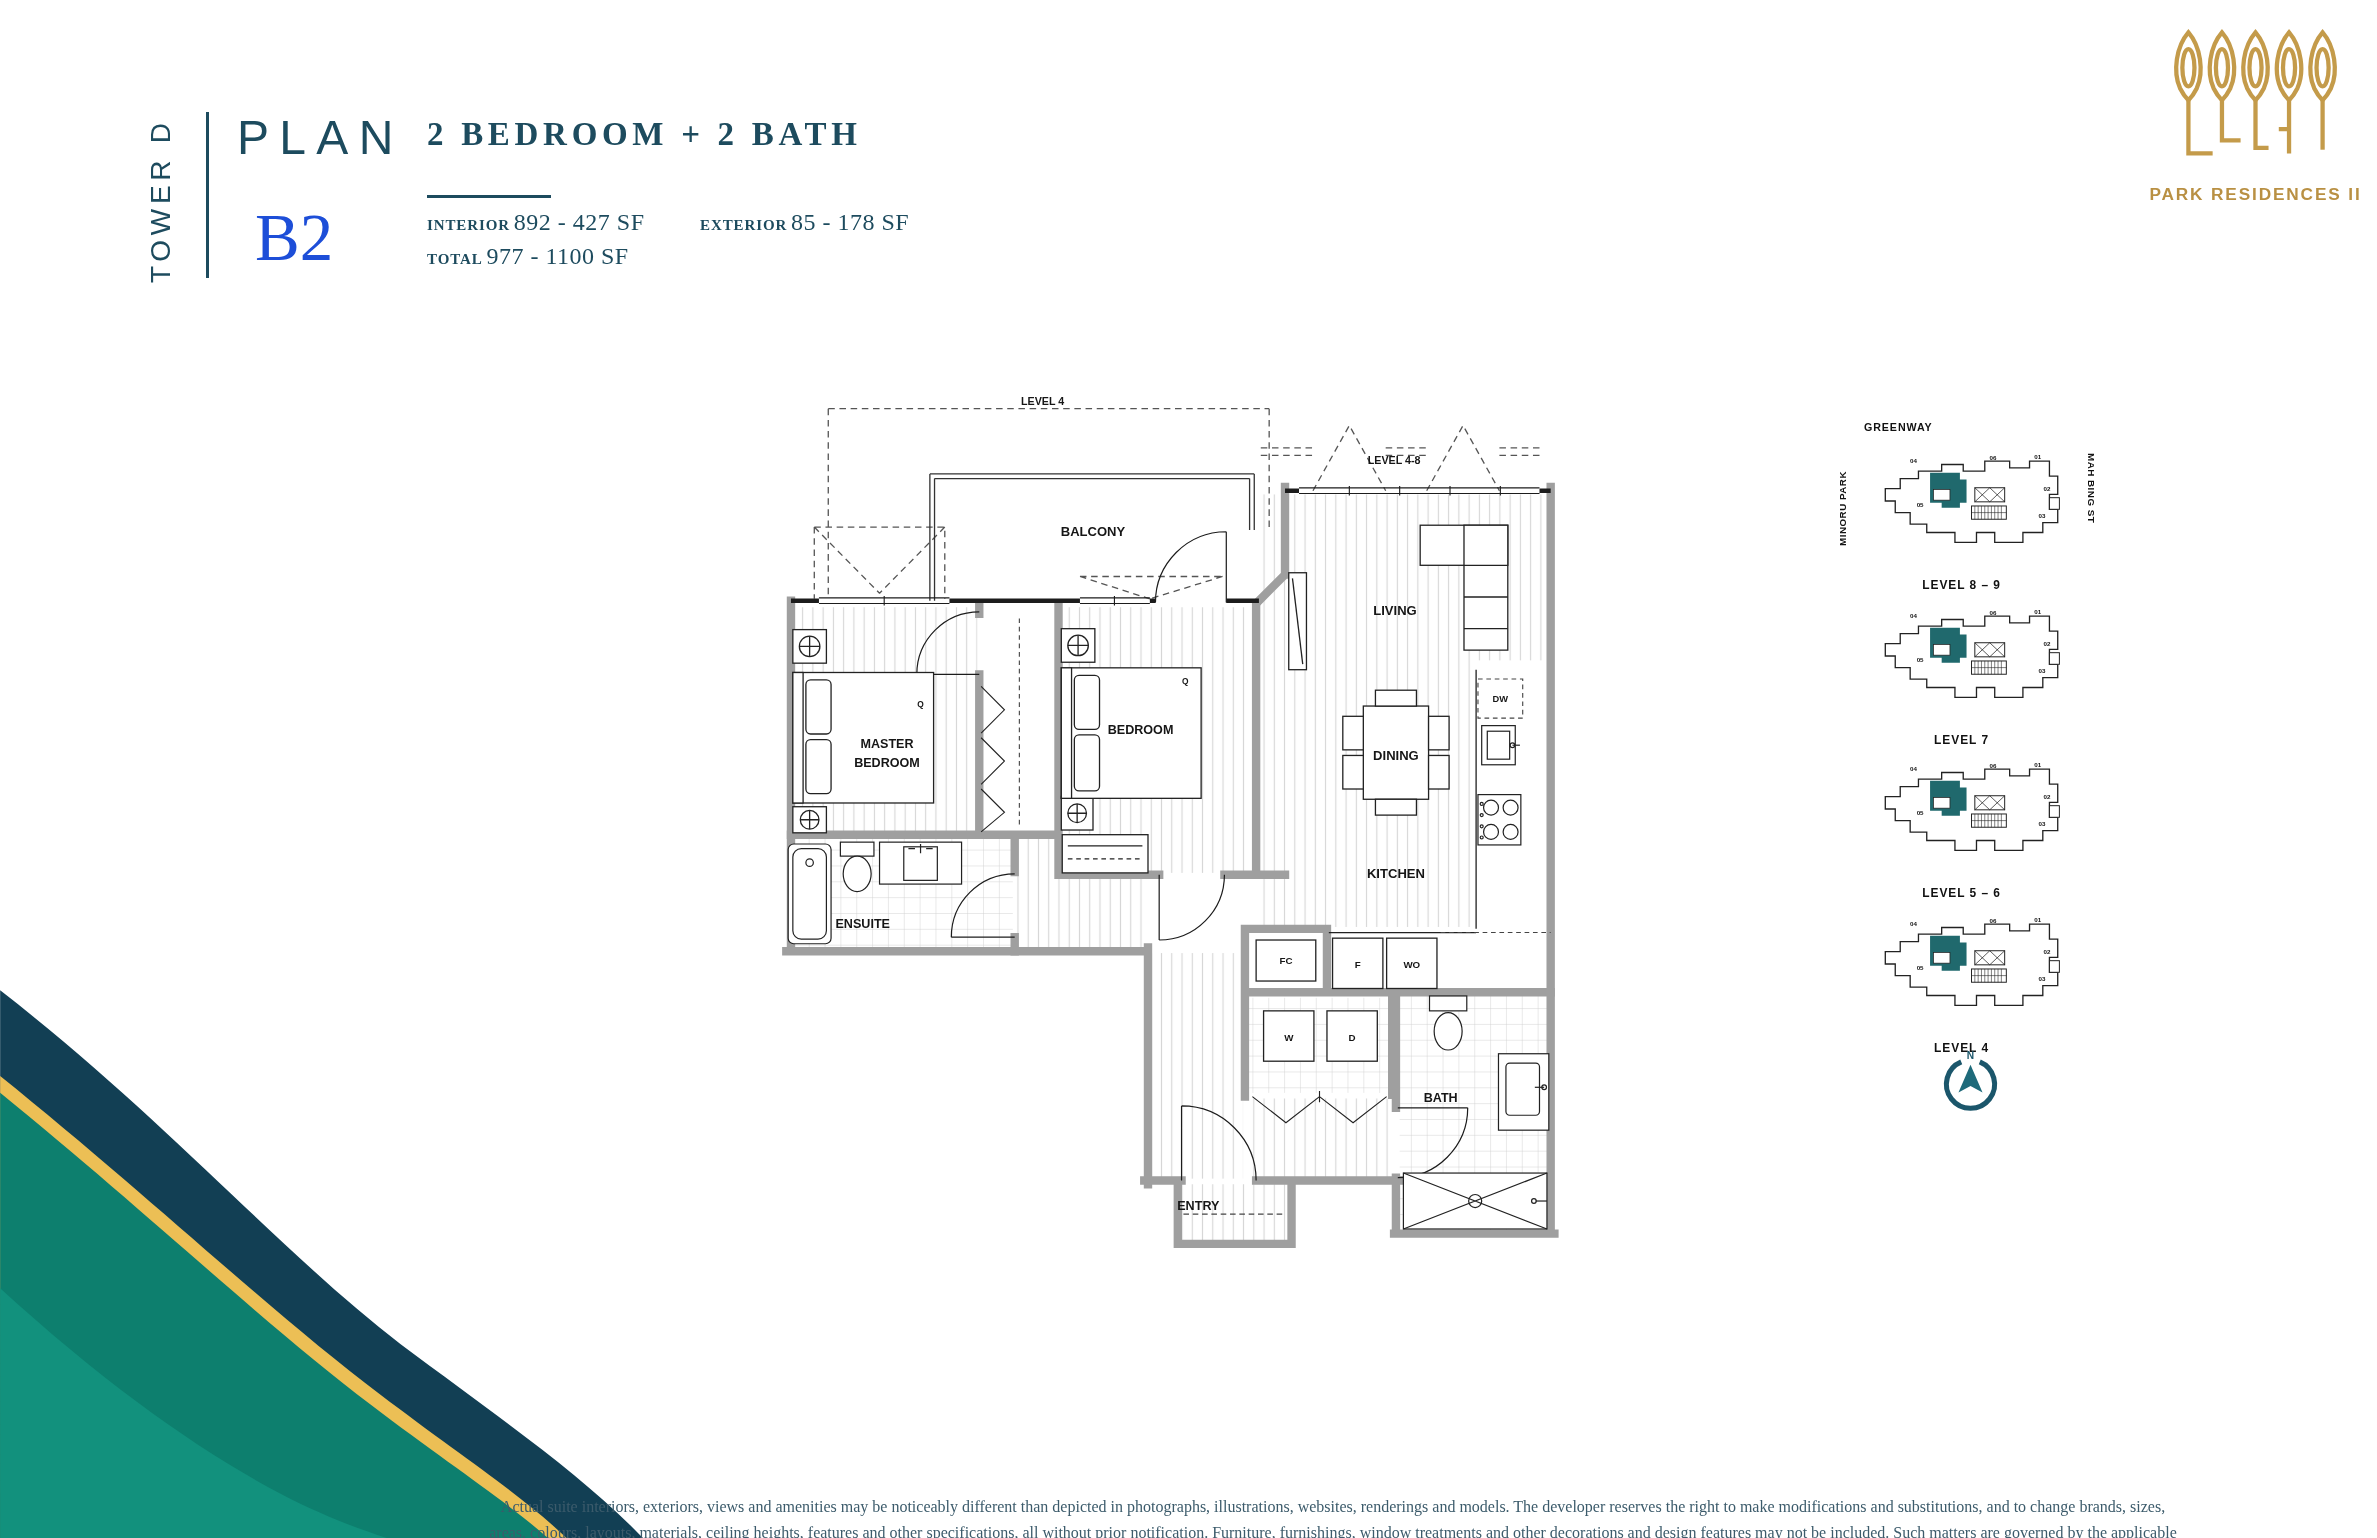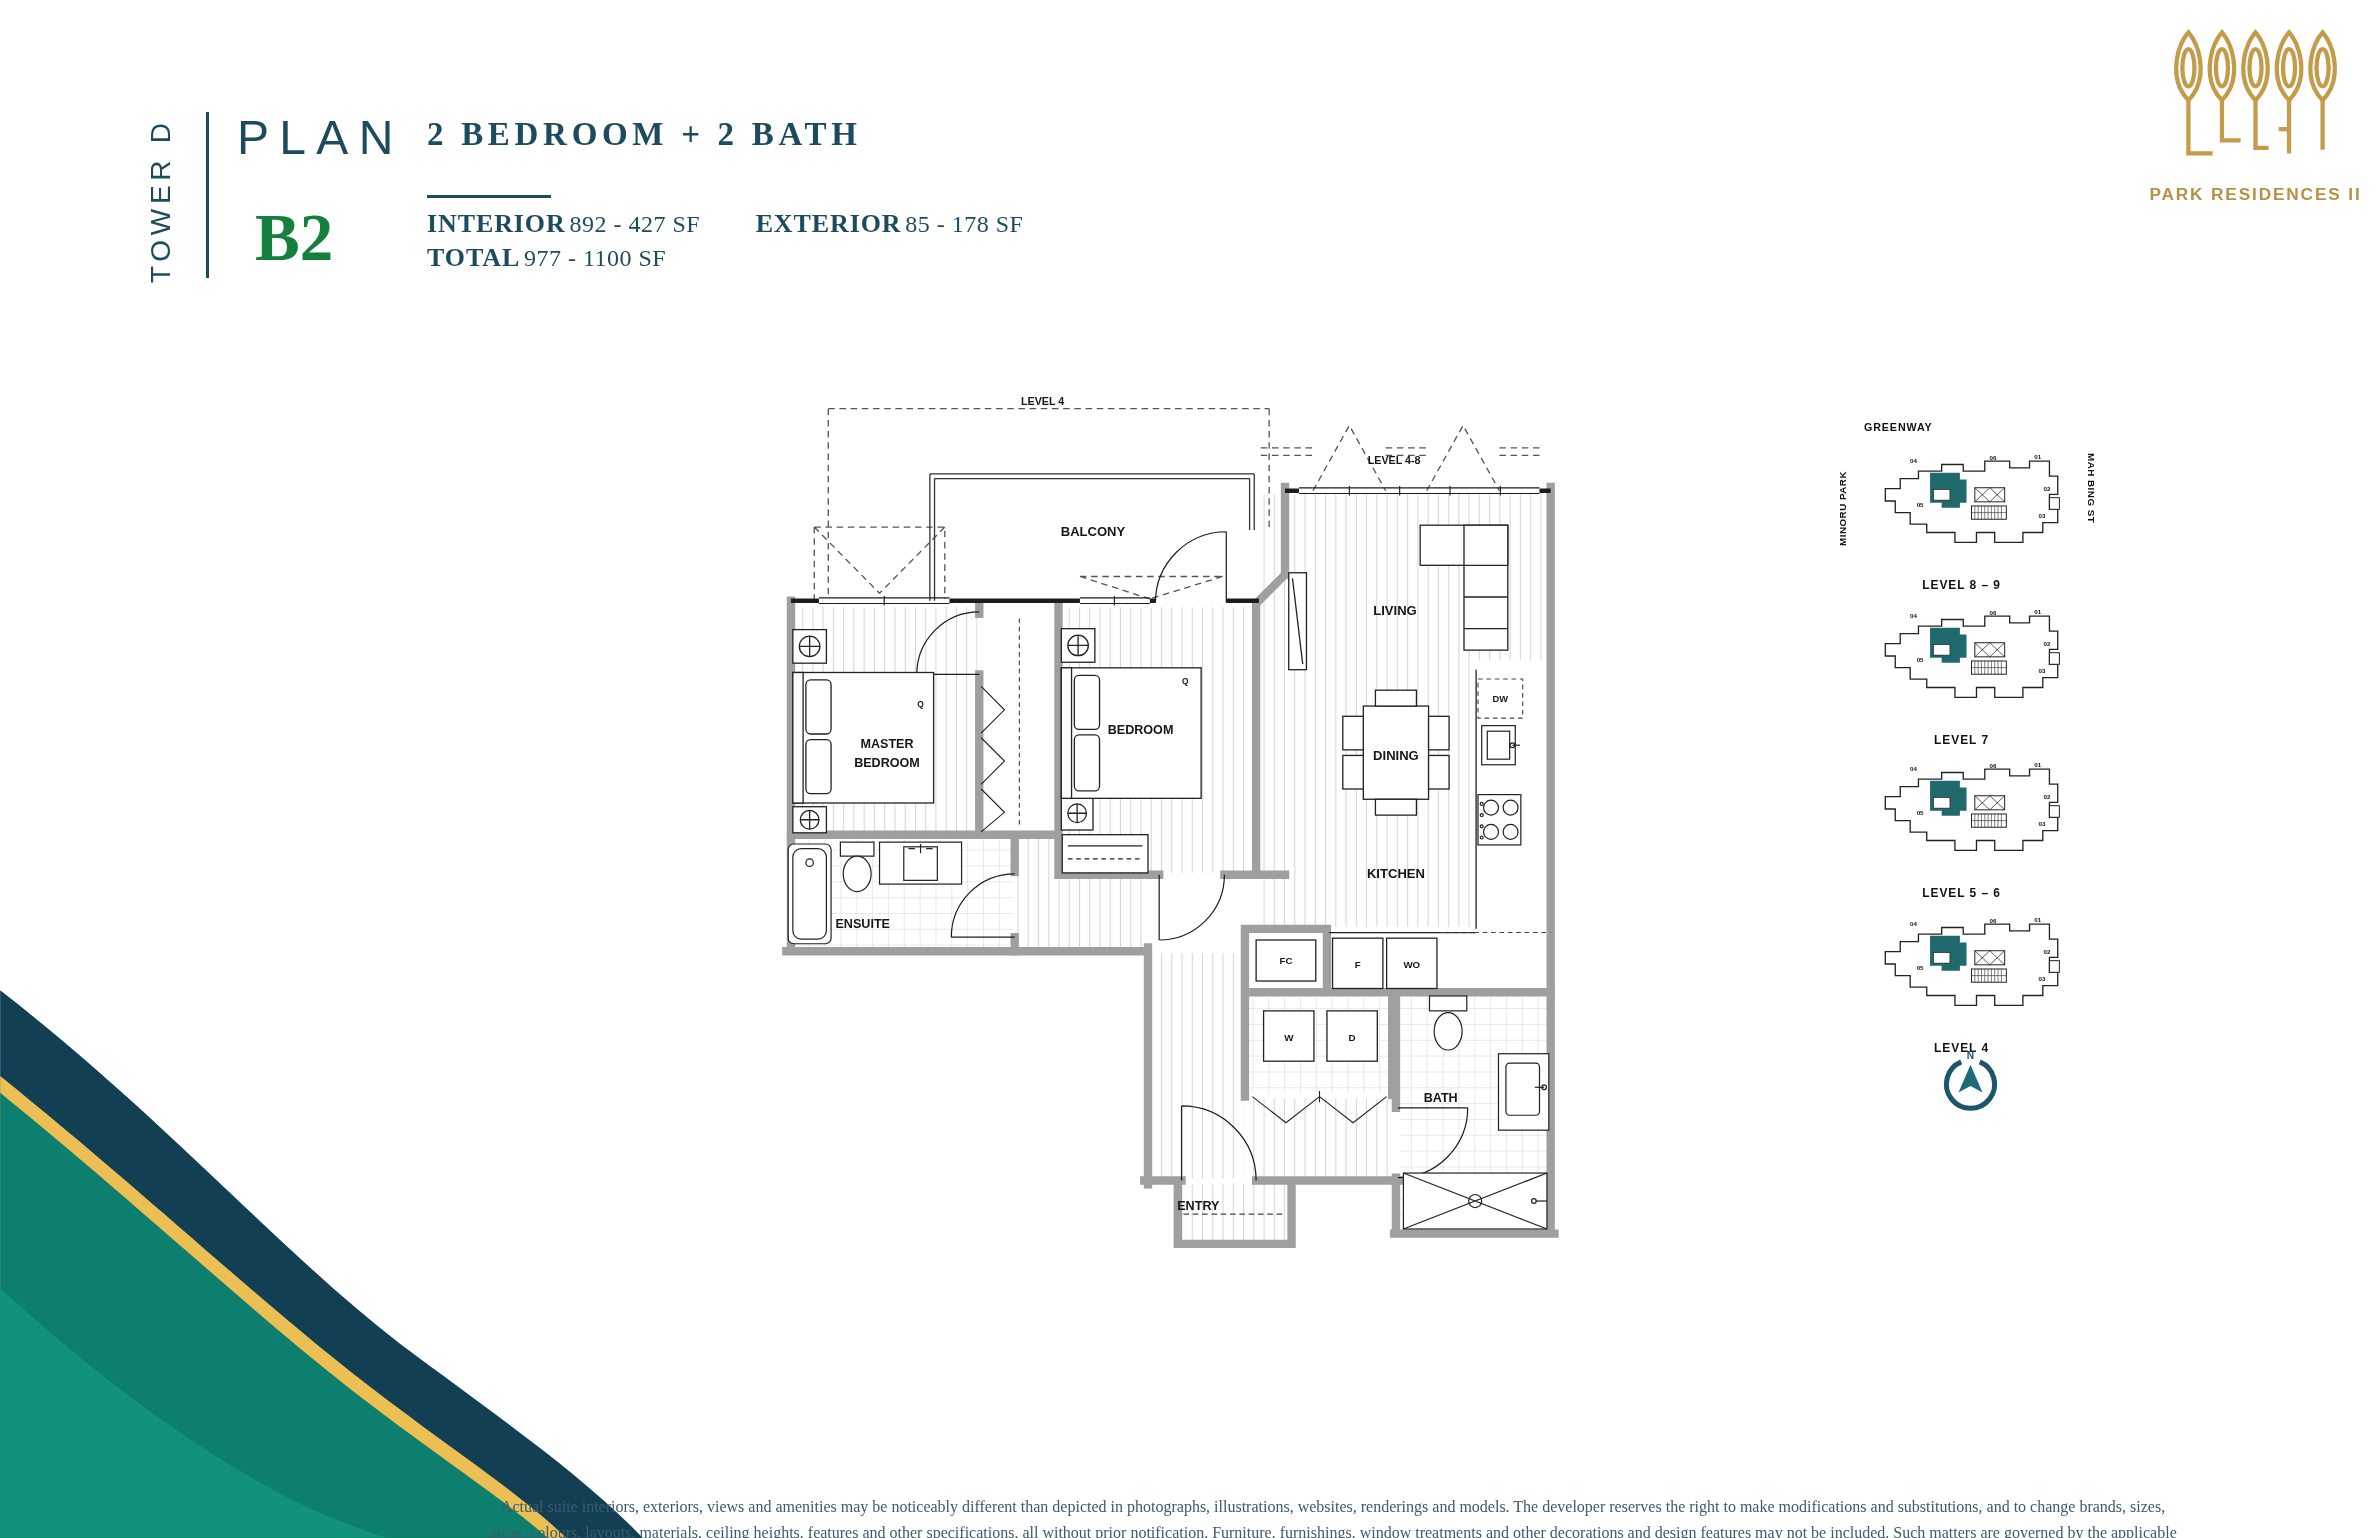--- a/index.html
+++ b/index.html
@@ -4,27 +4,27 @@
 <style>
   html,body{margin:0;padding:0;background:#fff;}
   #page{position:relative;width:2377px;height:1538px;background:#ffffff;overflow:hidden;
         font-family:"Liberation Sans",sans-serif;color:#1d4b5e;}
   .abs{position:absolute;}
   
   .tower{left:145px;top:104px;height:179px;writing-mode:vertical-rl;transform:rotate(180deg);
          font-size:28px;letter-spacing:4.7px;color:#1d4b5e;font-weight:400;}
   .divider{left:206px;top:112px;width:2.8px;height:166px;background:#1d4b5e;}
   .plan-word{left:237px;top:110px;font-size:48px;letter-spacing:10.3px;font-weight:400;color:#1d4b5e;}
-  .plan-code{left:255px;top:199px;font-family:"Liberation Serif",serif;font-weight:bold;
-             font-size:67px;color:#15803d;}
+  .plan-code{left:255px;top:199px;font-family:"Liberation Serif",serif;font-weight:normal;
+             font-size:67px;color:#1d4ed8;}
   .title{left:427px;top:116px;font-family:"Liberation Serif",serif;font-weight:bold;
          font-size:33px;letter-spacing:4.7px;color:#1d4b5e;text-align:right;}
   .title-rule{left:427px;top:195px;width:124px;height:2.8px;background:#1d4b5e;}
   .specs{left:427px;font-family:"Liberation Serif",serif;color:#1d4b5e;white-space:nowrap;}
-  .specs .lbl{font-weight:bold;font-size:26px;letter-spacing:0.9px;}
+  .specs .lbl{font-weight:bold;font-size:15px;letter-spacing:0.9px;}
   .specs .val{font-size:24px;letter-spacing:0.5px;}
   .gap{display:inline-block;width:48px;}
   .specs1{top:209px;} .specs2{top:243px;}
   
   .disclaimer{left:317px;top:1494px;width:2032px;font-family:"Liberation Serif",serif;
               font-size:16px;line-height:1.6;color:#3c5b6b;text-align:center;}
   .disclaimer div{white-space:nowrap;}
   
   .street{font-weight:bold;color:#111;font-family:"Liberation Sans",sans-serif;}
   .street-top{left:1864px;top:421px;width:220px;text-align:left;font-size:10.7px;letter-spacing:0.9px;}

